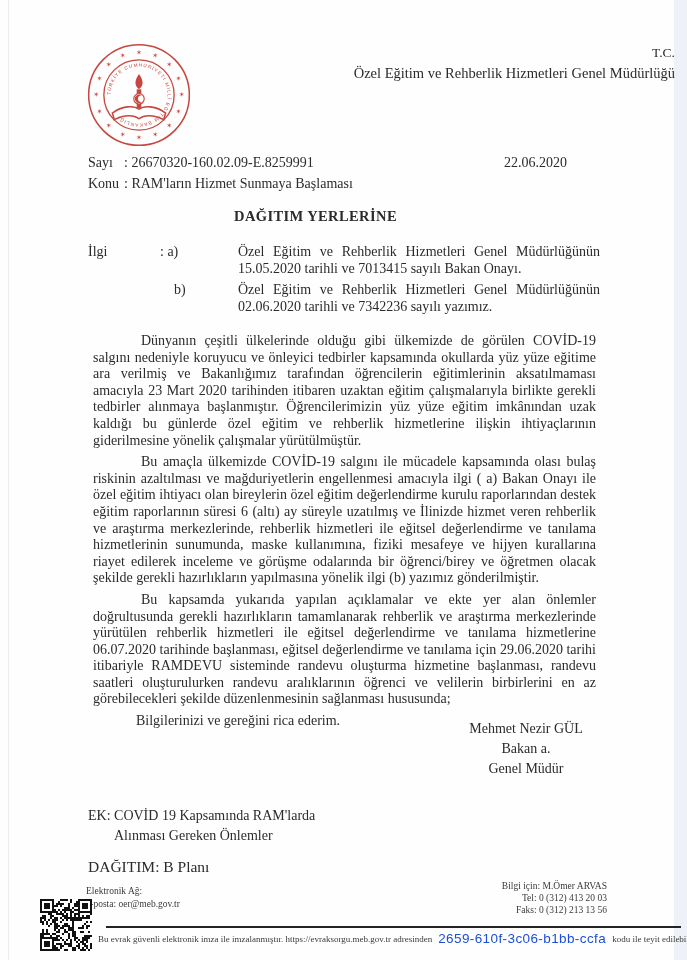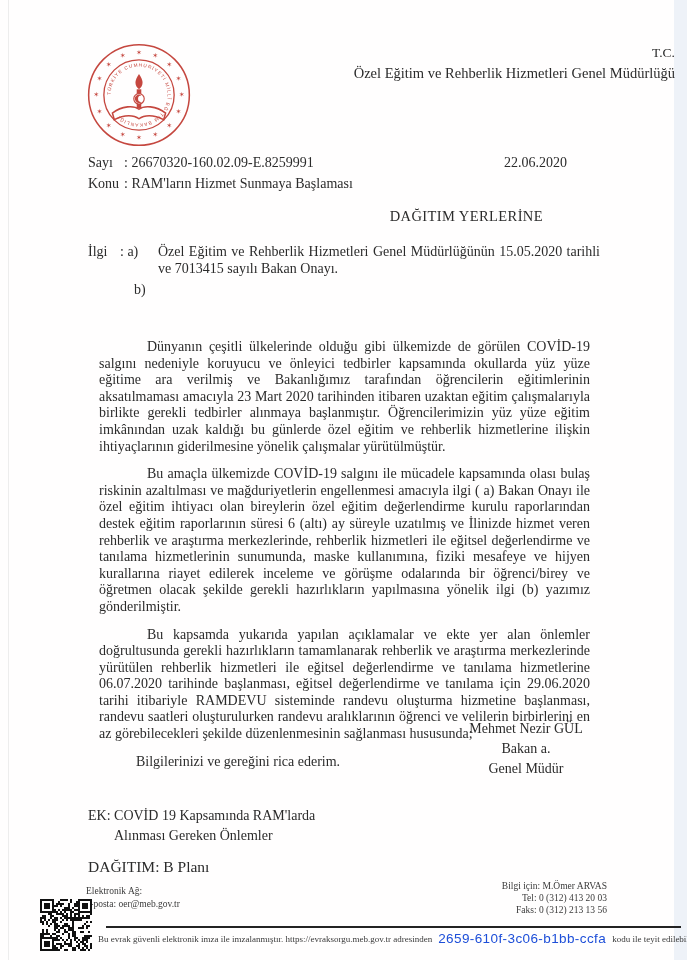--- a/index.html
+++ b/index.html
@@ -20,35 +20,35 @@
   .ministry{font-size:15px;letter-spacing:.4px;}
   .dept{font-size:14.5px;}
 
   
   .meta{position:absolute;top:152px;left:88px;right:87px;font-size:14px;}
   .meta-row{display:flex;line-height:21px;}
   .meta-label{width:36px;flex:none;}
   .meta-value{white-space:nowrap;}
   .meta-date{margin-left:auto;margin-right:33px;}
 
-  .recipient{position:absolute;top:208px;left:88px;width:455px;text-align:right;
-             font-size:14.5px;letter-spacing:.4px;}
+  .recipient{position:absolute;top:208px;left:88px;width:455px;text-align:center;
+             font-size:14.5px;letter-spacing:.4px;font-weight:bold;}
 
   
   .ilgi{position:absolute;top:243px;left:88px;width:512px;font-size:14px;line-height:17px;}
-  .ilgi-row{display:flex;}
+  .ilgi-row{display:flex;gap:40px;}
   .ilgi-label{width:32px;flex:none;}
   .ilgi-marker{width:38px;flex:none;}
   .ilgi-row.row-b{margin-top:4px;}
   .ilgi-row.row-b .ilgi-marker{width:24px;padding-left:14px;}
   .ilgi-text{flex:1;text-align:justify;}
 
   
   .body-text{position:absolute;top:328px;left:88px;width:513px;}
-  .body-text p{margin:11px;font-size:14px;line-height:16.6px;text-align:justify;text-indent:48px;}
+  .body-text p{margin:5px;font-size:14px;line-height:16.6px;text-align:justify;text-indent:48px;}
   .closing{margin-top:1px;font-size:14px;line-height:16.6px;text-indent:48px;}
 
   
   .signature{position:absolute;top:719px;left:426px;width:200px;text-align:center;
              font-size:14px;line-height:20px;}
 
   
   .attachment{position:absolute;top:806px;left:88px;font-size:14px;line-height:20px;}
   .attachment .att-line2{padding-left:26px;}
   .distribution{position:absolute;top:858px;left:88px;font-size:15.5px;}
@@ -135,20 +135,21 @@
 
   <div class="ilgi">
     <div class="ilgi-row row-a">
       <span class="ilgi-label">İlgi</span>
       <span class="ilgi-marker">: a)</span>
       <span class="ilgi-text">Özel Eğitim ve Rehberlik Hizmetleri Genel Müdürlüğünün 15.05.2020 tarihli ve 7013415 sayılı Bakan Onayı.</span>
     </div>
     <div class="ilgi-row row-b">
       <span class="ilgi-label"></span>
       <span class="ilgi-marker">b)</span>
+      <span class="ilgi-text">Özel Eğitim ve Rehberlik Hizmetleri Genel Müdürlüğünün 02.06.2020 tarihli ve 7342236 sayılı yazımız.</span>
     </div>
   </div>
 
   <div class="body-text">
     <p>Dünyanın çeşitli ülkelerinde olduğu gibi ülkemizde de görülen COVİD-19 salgını nedeniyle koruyucu ve önleyici tedbirler kapsamında okullarda yüz yüze eğitime ara verilmiş ve Bakanlığımız tarafından öğrencilerin eğitimlerinin aksatılmaması amacıyla 23 Mart 2020 tarihinden itibaren uzaktan eğitim çalışmalarıyla birlikte gerekli tedbirler alınmaya başlanmıştır. Öğrencilerimizin yüz yüze eğitim imkânından uzak kaldığı bu günlerde özel eğitim ve rehberlik hizmetlerine ilişkin ihtiyaçlarının giderilmesine yönelik çalışmalar yürütülmüştür.</p>
     <p>Bu amaçla ülkemizde COVİD-19 salgını ile mücadele kapsamında olası bulaş riskinin azaltılması ve mağduriyetlerin engellenmesi amacıyla ilgi ( a) Bakan Onayı ile özel eğitim ihtiyacı olan bireylerin özel eğitim değerlendirme kurulu raporlarından destek eğitim raporlarının süresi 6 (altı) ay süreyle uzatılmış ve İlinizde hizmet veren rehberlik ve araştırma merkezlerinde, rehberlik hizmetleri ile eğitsel değerlendirme ve tanılama hizmetlerinin sunumunda, maske kullanımına, fiziki mesafeye ve hijyen kurallarına riayet edilerek inceleme ve görüşme odalarında bir öğrenci/birey ve öğretmen olacak şekilde gerekli hazırlıkların yapılmasına yönelik ilgi (b) yazımız gönderilmiştir.</p>
     <p>Bu kapsamda yukarıda yapılan açıklamalar ve ekte yer alan önlemler doğrultusunda gerekli hazırlıkların tamamlanarak rehberlik ve araştırma merkezlerinde yürütülen rehberlik hizmetleri ile eğitsel değerlendirme ve tanılama hizmetlerine 06.07.2020 tarihinde başlanması, eğitsel değerlendirme ve tanılama için 29.06.2020 tarihi itibariyle RAMDEVU sisteminde randevu oluşturma hizmetine başlanması, randevu saatleri oluşturulurken randevu aralıklarının öğrenci ve velilerin birbirlerini en az görebilecekleri şekilde düzenlenmesinin sağlanması hususunda;</p>
     <div class="closing">Bilgilerinizi ve gereğini rica ederim.</div>
   </div>
 

